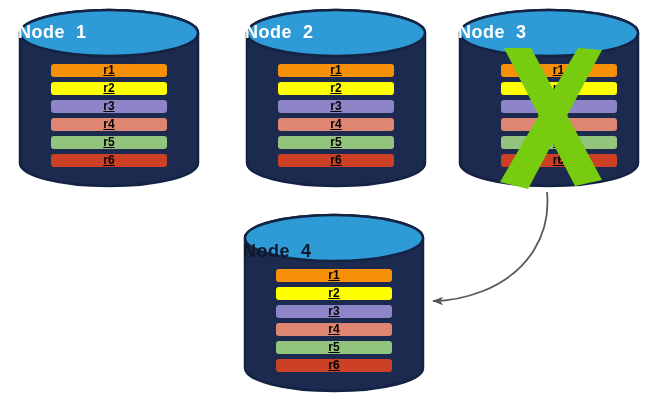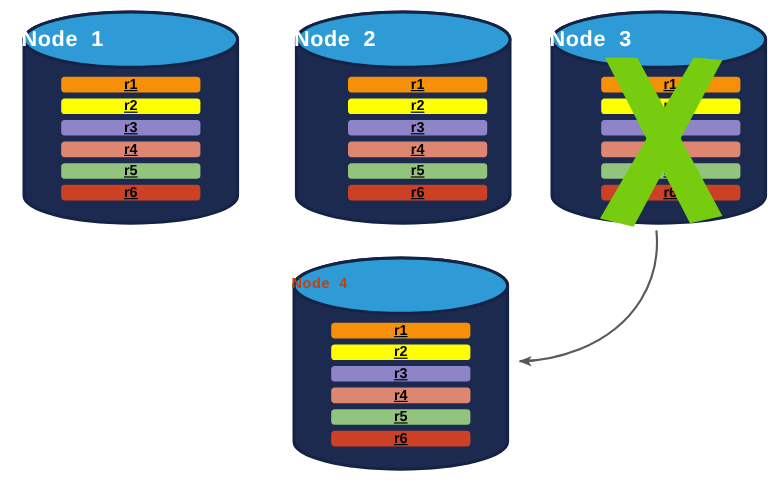--- a/index.html
+++ b/index.html
@@ -87,21 +87,21 @@
         <div class="node-title" style="top: 14px; font-size: 18px; color: rgb(255, 255, 255);">Node  1</div>
         <div class="rows" style="top: 56px;">
           <div class="row-bar" style="background: rgb(247, 144, 9); width: 116px; height: 13px; margin-bottom: 5px; font-size: 12px; color: rgb(0, 0, 0);"><span style="display: inline-block; line-height: 13px;">r1</span></div>
           <div class="row-bar" style="background: rgb(255, 255, 0); width: 116px; height: 13px; margin-bottom: 5px; font-size: 12px; color: rgb(0, 0, 0);"><span style="display: inline-block; line-height: 13px;">r2</span></div>
           <div class="row-bar" style="background: rgb(141, 133, 200); width: 116px; height: 13px; margin-bottom: 5px; font-size: 12px; color: rgb(0, 0, 0);"><span style="display: inline-block; line-height: 13px;">r3</span></div>
           <div class="row-bar" style="background: rgb(223, 134, 115); width: 116px; height: 13px; margin-bottom: 5px; font-size: 12px; color: rgb(0, 0, 0);"><span style="display: inline-block; line-height: 13px;">r4</span></div>
           <div class="row-bar" style="background: rgb(147, 196, 125); width: 116px; height: 13px; margin-bottom: 5px; font-size: 12px; color: rgb(0, 0, 0);"><span style="display: inline-block; line-height: 13px;">r5</span></div>
           <div class="row-bar" style="background: rgb(204, 65, 37); width: 116px; height: 13px; margin-bottom: 5px; font-size: 12px; color: rgb(0, 0, 0);"><span style="display: inline-block; line-height: 13px;">r6</span></div>
         </div>
       </div>
-      <div class="node" style="left: 245px; top: 8px; width: 182px; height: 180px; padding-left: 24px;">
+      <div class="node" style="left: 245px; top: 8px; width: 182px; height: 180px;">
         <svg class="node-svg" width="182" height="180" viewBox="0 0 182 180">
           <path d="M 2 25 L 2 155 A 89 23 0 0 0 180 155 L 180 25 A 89 23 0 0 0 2 25 Z" fill="#1b2a4e" stroke="#142344" stroke-width="2.5"></path>
           <ellipse cx="91" cy="25" rx="89" ry="23" fill="#2e9bd6" stroke="#142344" stroke-width="2.5"></ellipse>
         </svg>
         <div class="node-title" style="top: 14px; font-size: 18px; color: rgb(255, 255, 255);">Node  2</div>
         <div class="rows" style="top: 56px;">
           <div class="row-bar" style="background: rgb(247, 144, 9); width: 116px; height: 13px; margin-bottom: 5px; font-size: 12px; color: rgb(0, 0, 0);"><span style="display: inline-block; line-height: 13px;">r1</span></div>
           <div class="row-bar" style="background: rgb(255, 255, 0); width: 116px; height: 13px; margin-bottom: 5px; font-size: 12px; color: rgb(0, 0, 0);"><span style="display: inline-block; line-height: 13px;">r2</span></div>
           <div class="row-bar" style="background: rgb(141, 133, 200); width: 116px; height: 13px; margin-bottom: 5px; font-size: 12px; color: rgb(0, 0, 0);"><span style="display: inline-block; line-height: 13px;">r3</span></div>
           <div class="row-bar" style="background: rgb(223, 134, 115); width: 116px; height: 13px; margin-bottom: 5px; font-size: 12px; color: rgb(0, 0, 0);"><span style="display: inline-block; line-height: 13px;">r4</span></div>
@@ -126,21 +126,21 @@
         <svg class="xmark" width="110" height="142" viewBox="0 0 110 142" style="left: 40px; top: 40px;">
           <path d="M 6 0 L 33 0 L 104 132 L 77 138 Z" fill="#78cc10"></path>
           <path d="M 104 2 L 80 0 L 2 134 L 30 141 Z" fill="#78cc10"></path>
         </svg>
       </div>
       <div class="node" style="left: 243px; top: 213px; width: 182px; height: 180px;">
         <svg class="node-svg" width="182" height="180" viewBox="0 0 182 180">
           <path d="M 2 25 L 2 155 A 89 23 0 0 0 180 155 L 180 25 A 89 23 0 0 0 2 25 Z" fill="#1b2a4e" stroke="#142344" stroke-width="2.5"></path>
           <ellipse cx="91" cy="25" rx="89" ry="23" fill="#2e9bd6" stroke="#142344" stroke-width="2.5"></ellipse>
         </svg>
-        <div class="node-title" style="top: 16px; font-size: 12px; color: #c2410c;">Node  4</div>
+        <div class="node-title" style="top: 28px; font-size: 18px; color: #0f172a;">Node  4</div>
         <div class="rows" style="top: 56px;">
           <div class="row-bar" style="background: rgb(247, 144, 9); width: 116px; height: 13px; margin-bottom: 5px; font-size: 12px; color: rgb(0, 0, 0);"><span style="display: inline-block; line-height: 13px;">r1</span></div>
           <div class="row-bar" style="background: rgb(255, 255, 0); width: 116px; height: 13px; margin-bottom: 5px; font-size: 12px; color: rgb(0, 0, 0);"><span style="display: inline-block; line-height: 13px;">r2</span></div>
           <div class="row-bar" style="background: rgb(141, 133, 200); width: 116px; height: 13px; margin-bottom: 5px; font-size: 12px; color: rgb(0, 0, 0);"><span style="display: inline-block; line-height: 13px;">r3</span></div>
           <div class="row-bar" style="background: rgb(223, 134, 115); width: 116px; height: 13px; margin-bottom: 5px; font-size: 12px; color: rgb(0, 0, 0);"><span style="display: inline-block; line-height: 13px;">r4</span></div>
           <div class="row-bar" style="background: rgb(147, 196, 125); width: 116px; height: 13px; margin-bottom: 5px; font-size: 12px; color: rgb(0, 0, 0);"><span style="display: inline-block; line-height: 13px;">r5</span></div>
           <div class="row-bar" style="background: rgb(204, 65, 37); width: 116px; height: 13px; margin-bottom: 5px; font-size: 12px; color: rgb(0, 0, 0);"><span style="display: inline-block; line-height: 13px;">r6</span></div>
         </div>
       </div>
     </div>

